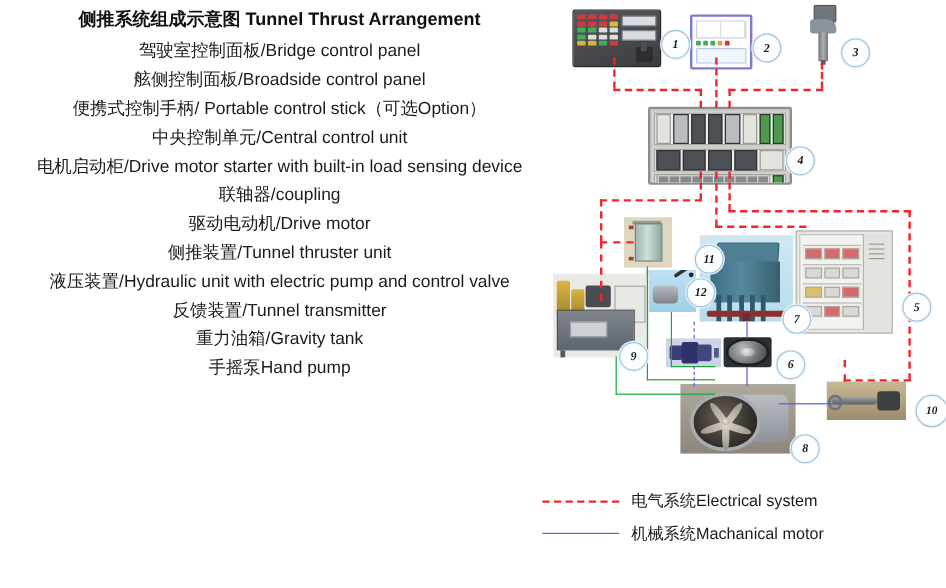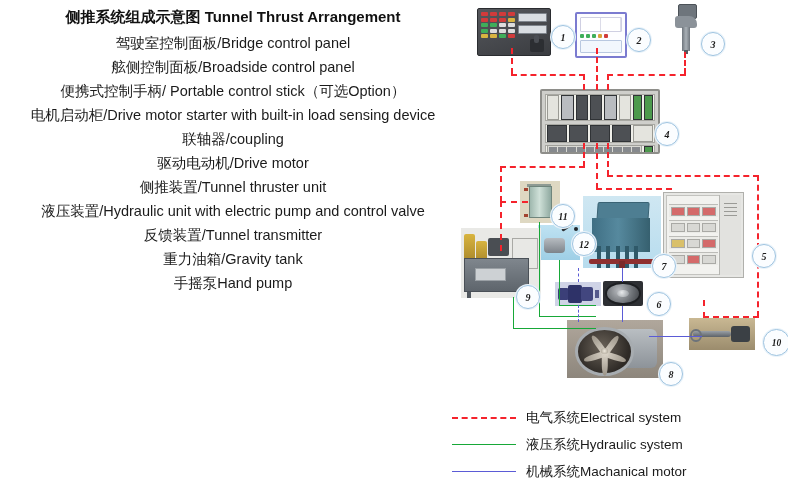--- a/index.html
+++ b/index.html
@@ -153,20 +153,21 @@
 </head>
 <body>
 
 <div id="root">
 
   <div class="text-panel">
     <div class="doc-title">侧推系统组成示意图 Tunnel Thrust Arrangement</div>
     <div class="item-line">驾驶室控制面板/Bridge control panel</div>
     <div class="item-line">舷侧控制面板/Broadside control panel</div>
     <div class="item-line">便携式控制手柄/ Portable control stick（可选Option）</div>
+    <div class="item-line">中央控制单元/Central control unit</div>
     <div class="item-line">电机启动柜/Drive motor starter with built-in load sensing device</div>
     <div class="item-line">联轴器/coupling</div>
     <div class="item-line">驱动电动机/Drive motor</div>
     <div class="item-line">侧推装置/Tunnel thruster unit</div>
     <div class="item-line">液压装置/Hydraulic unit with electric pump and control valve</div>
     <div class="item-line">反馈装置/Tunnel transmitter</div>
     <div class="item-line">重力油箱/Gravity tank</div>
     <div class="item-line">手摇泵Hand pump</div>
   </div>
 
@@ -312,21 +313,21 @@
     <div class="badge" style="left:200px;top:122px;">4</div>
 
     <div class="node" style="left:65px;top:181px;width:40px;height:42px;">
       <div class="pic gtank">
         <div class="gt-cap"></div>
         <div class="gt-body"></div>
         <div class="gt-pipe" style="left:10%;top:16%;"></div>
         <div class="gt-pipe" style="left:10%;bottom:14%;"></div>
       </div>
     </div>
-    <div class="badge" style="left:96px;top:204px;">11</div>
+    <div class="badge" style="left:124px;top:204px;">11</div>
 
     <div class="node" style="left:83px;top:225px;width:42px;height:35px;">
       <div class="pic hpump">
         <div class="hp-body"></div>
         <div class="hp-lever"></div>
         <div class="hp-knob"></div>
       </div>
     </div>
     <div class="badge" style="left:117px;top:232px;">12</div>
 
@@ -431,22 +432,18 @@
     <div class="badge wide" style="left:290px;top:329px;margin-left:18px;">10</div>
 
   </div>
 
   <div class="legend">
     <div class="leg-row">
       <div class="leg-swatch sw-elec"></div>
       <div class="leg-label">电气系统Electrical system</div>
     </div>
     <div class="leg-row">
-      <div class="leg-swatch sw-hyd"></div>
-      <div class="leg-label">液压系统Hydraulic system</div>
-    </div>
-    <div class="leg-row">
       <div class="leg-swatch sw-mech"></div>
       <div class="leg-label">机械系统Machanical motor</div>
     </div>
   </div>
 
 </div>
 
 </body></html>

